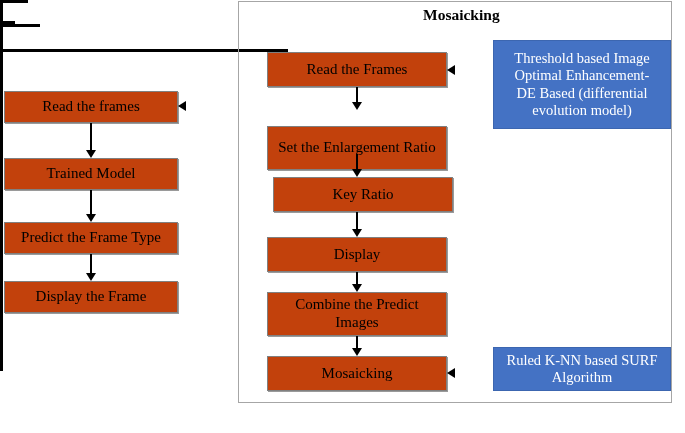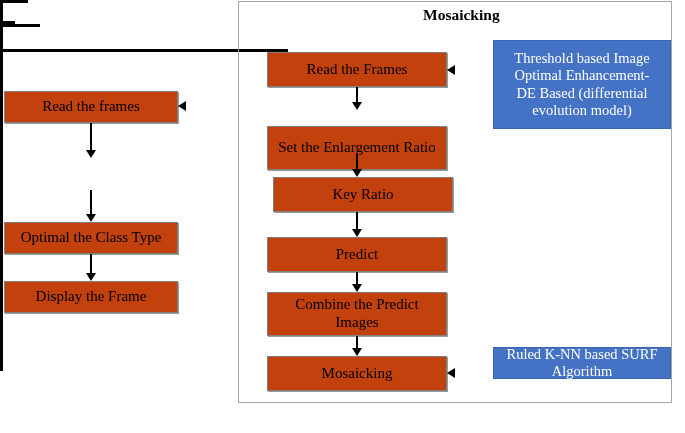--- a/index.html
+++ b/index.html
@@ -98,41 +98,42 @@
 <body>
 
 <div id="canvas">
 
   <div class="group-box" style="left:238px; top:1px; width:434px; height:402px;"></div>
 
   <div class="group-title" style="left:423px; top:6px;">Mosaicking</div>
 
   <div class="box shadowed" style="left:4px; top:91px; width:174px; height:32px;">Read the frames</div>
 
+  <div class="box shadowed" style="left:4px; top:158px; width:174px; height:32px;">Trained Model</div>
 
-  <div class="box shadowed" style="left:4px; top:222px; width:174px; height:32px;">Optimal the Class Type</div>
+  <div class="box shadowed" style="left:4px; top:222px; width:174px; height:32px;">Predict the Frame Type</div>
 
   <div class="box shadowed" style="left:4px; top:281px; width:174px; height:32px;">Display the Frame</div>
 
   <div class="vline" style="left:90px; top:123px; height:27px;"></div>
   <div class="arrow-down" style="left:86px; top:150px;"></div>
 
   <div class="vline" style="left:90px; top:190px; height:24px;"></div>
   <div class="arrow-down" style="left:86px; top:214px;"></div>
 
   <div class="vline" style="left:90px; top:254px; height:19px;"></div>
   <div class="arrow-down" style="left:86px; top:273px;"></div>
 
   <div class="box shadowed" style="left:267px; top:52px; width:180px; height:35px;">Read the Frames</div>
 
   <div class="box shadowed" style="left:267px; top:110px; width:180px; height:44px;margin-top:16px;">Set the Enlargement Ratio</div>
 
   <div class="box shadowed" style="left:267px; top:177px; width:180px; height:35px;margin-left:6px;">Key Ratio</div>
 
-  <div class="box shadowed" style="left:267px; top:237px; width:180px; height:35px;">Predict</div>
+  <div class="box shadowed" style="left:267px; top:237px; width:180px; height:35px;">Display</div>
 
   <div class="box shadowed" style="left:267px; top:292px; width:180px; height:44px;">Combine the Predict Images</div>
 
   <div class="box shadowed" style="left:267px; top:356px; width:180px; height:35px;">Mosaicking</div>
 
   <div class="vline" style="left:356px; top:87px; height:15px;"></div>
   <div class="arrow-down" style="left:352px; top:102px;"></div>
 
   <div class="vline" style="left:356px; top:154px; height:15px;"></div>
   <div class="arrow-down" style="left:352px; top:169px;"></div>
@@ -141,21 +142,21 @@
   <div class="arrow-down" style="left:352px; top:229px;"></div>
 
   <div class="vline" style="left:356px; top:272px; height:12px;"></div>
   <div class="arrow-down" style="left:352px; top:284px;"></div>
 
   <div class="vline" style="left:356px; top:336px; height:12px;"></div>
   <div class="arrow-down" style="left:352px; top:348px;"></div>
 
   <div class="bluebox" style="left:493px; top:40px; width:178px; height:89px;">Threshold based Image Optimal Enhancement-DE Based (differential evolution model)</div>
 
-  <div class="bluebox" style="left:493px; top:347px; width:178px; height:32px;">Ruled K-NN based SURF Algorithm</div>
+  <div class="bluebox" style="left:493px; top:347px; width:178px; height:44px;">Ruled K-NN based SURF Algorithm</div>
 
   <div class="hline-thick" style="left:468px; top:84px; width:28px;"></div>
   <div class="vline-thick" style="left:468px; top:69px; height:18px;"></div>
   <div class="hline-thick" style="left:455px; top:69px; width:15px;"></div>
   <div class="arrow-left" style="left:447px; top:65px;"></div>
 
   <div class="hline-thick" style="left:455px; top:372px; width:40px;"></div>
   <div class="arrow-left" style="left:447px; top:368px;"></div>
 
   <div class="vline-thick" style="left:464px; top:403px; height:22px;"></div>

